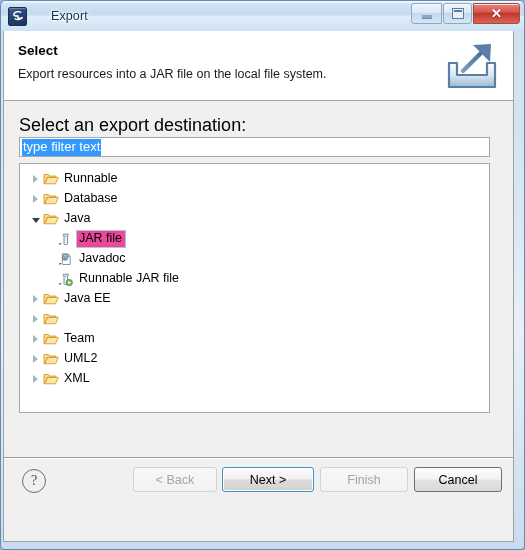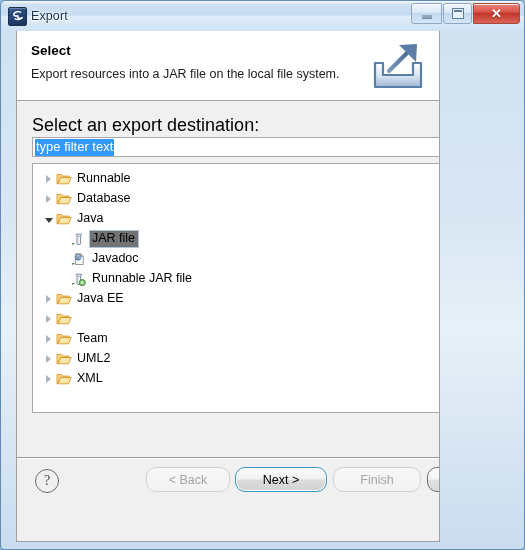--- a/index.html
+++ b/index.html
@@ -54,21 +54,21 @@
     width: 17px; height: 17px;
     border-radius: 2px;
     background: linear-gradient(160deg,#3b5e96 0%, #23406e 55%, #1b3358 100%);
     border: 1px solid #17304f;
     position: relative;
     flex: 0 0 auto;
     box-shadow: inset 0 1px 0 rgba(255,255,255,.28);
   }
   .app-icon svg { position:absolute; left:1px; top:1px; }
   .title-text {
-    margin-left: 4px;
+    margin-left: 24px;
     font-size: 12.5px;
     color: #17304f;
     text-shadow: 0 0 3px #ffffff, 0 0 5px #ffffff, 0 1px 0 #ffffff;
     letter-spacing: .1px;
   }
 
   
   .caption-buttons {
     position: absolute;
     right: 4px; top: 2px;
@@ -113,22 +113,22 @@
     font-size: 13px;
     font-weight: bold;
     line-height: 1;
     text-shadow: 0 1px 1px rgba(0,0,0,.45);
     font-family: "Liberation Sans", sans-serif;
   }
 
   
   .client {
     position: absolute;
-    left: 15px; top: 30px;
-    width: 424px; height: 511px;
+    left: 2px; top: 30px;
+    width: 511px; height: 511px;
     box-sizing: border-box;
     background: #f0f0f0;
     border: 1px solid #a0a0a0;
     border-top: none;
     overflow: hidden;
   }
 
   
   .banner {
     position: relative;
@@ -225,21 +225,21 @@
     border-right: 4px solid transparent;
     margin-top: 2px;
   }
   .ticon { width: 18px; height: 16px; flex: 0 0 auto; display:flex; align-items:center; }
   .tlabel {
     padding: 1px 4px 2px 3px;
     line-height: 15px;
   }
   .trow.indent-1 { padding-left: 23px; }
   .trow.selected .tlabel {
-    background: #737373;
+    background: #ec4899;
     border: 1px solid #b3c4da;
     padding: 0px 3px 1px 2px;
   }
   .trow.hover .tlabel {
     background: #eef4fb;
     border: 1px solid #c2d3e6;
     padding: 0px 3px 1px 2px;
   }
 
   
@@ -264,21 +264,21 @@
     display: flex; align-items: center; justify-content: center;
     background: transparent;
     font-family: "Liberation Serif", serif;
   }
   .btn {
     position: absolute;
     top: 8px;
     height: 25px;
     box-sizing: border-box;
     border: 1px solid #707070;
-    border-radius: 10px;
+    border-radius: 3px;
     background: linear-gradient(180deg,#fdfdfd 0%, #f3f3f3 48%, #e2e2e2 52%, #dadada 100%);
     font-size: 12.5px;
     color: #000;
     display: flex; align-items: center; justify-content: center;
     font-family: "Liberation Sans", sans-serif;
   }
   .btn.disabled {
     color: #a4a4a4;
     border-color: #d2d2d2;
     background: linear-gradient(180deg,#f7f7f7 0%, #f2f2f2 100%);

